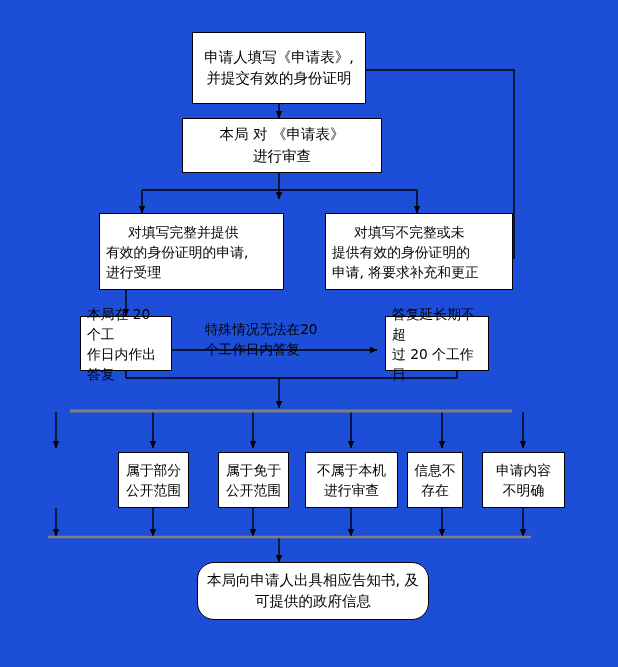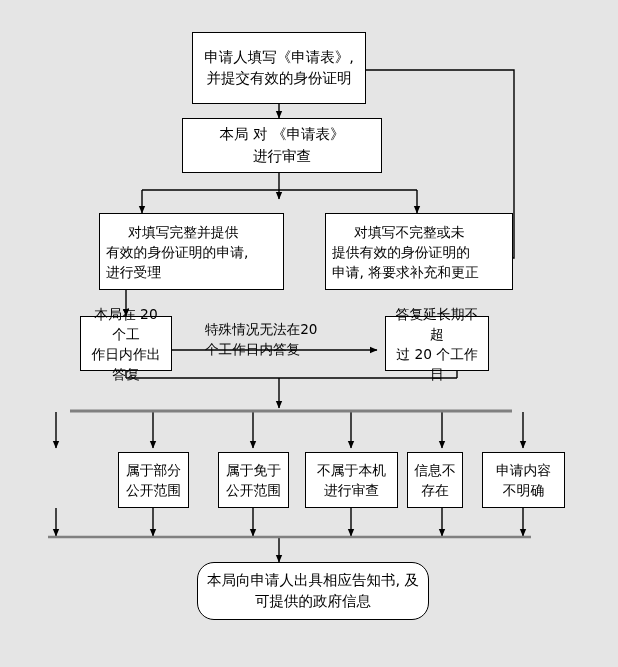--- a/index.html
+++ b/index.html
@@ -8,21 +8,21 @@
     padding: 0;
     background: #ffffff;
   }
   body {
     font-family: "DejaVu Sans", "Liberation Sans", sans-serif;
   }
   #canvas {
     position: relative;
     width: 618px;
     height: 667px;
-    background: #e5e5e5;
+    background: #1d4ed8;
     overflow: hidden;
   }
   #edges {
     position: absolute;
     left: 0;
     top: 0;
     width: 618px;
     height: 667px;
   }
   .node {
@@ -40,21 +40,21 @@
     display: block;
     width: 100%;
     padding: 0 6px;
     box-sizing: border-box;
     white-space: pre-line;
     line-height: 1.45;
   }
   
   .ta-center .txt { text-align: center; }
   .ta-justify .txt { text-align: left; text-indent: 1.6em; }
-  .ta-left .txt { text-align: center; }
+  .ta-left .txt { text-align: left; }
 
   .fs15 .txt { font-size: 14.5px; }
   .fs14 .txt { font-size: 13.8px; }
 
   .edge-label {
     position: absolute;
     color: #000000;
     font-size: 13.6px;
     line-height: 1.42;
     white-space: pre-line;

